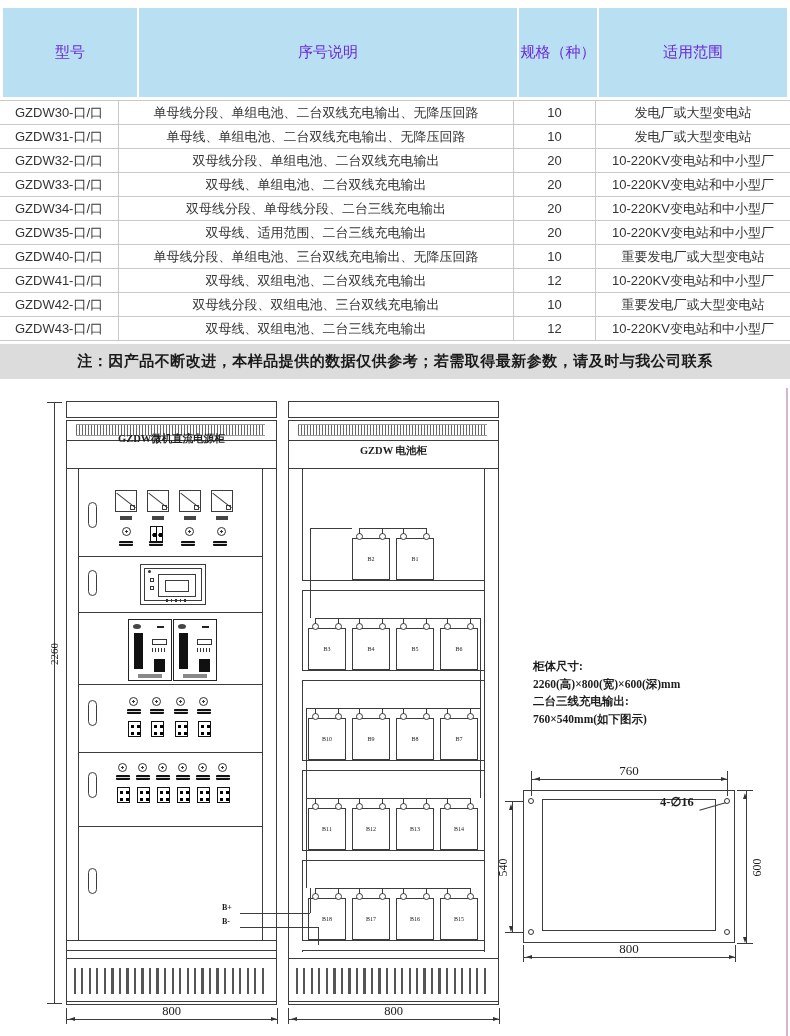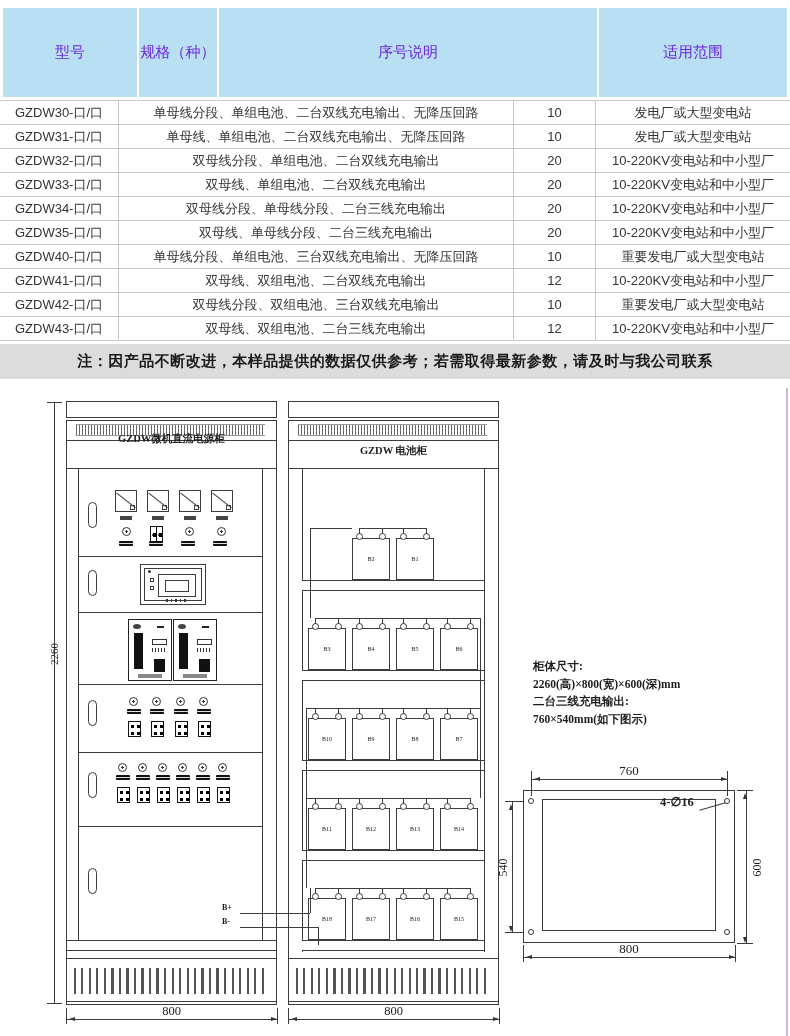--- a/index.html
+++ b/index.html
@@ -73,22 +73,22 @@
   #dim-600{left:742px;top:860px;width:30px;transform:rotate(-90deg);text-align:center;font-size:12px;}
   #dim-800B{left:605px;top:941px;width:48px;text-align:center;font-size:13px;}
   #bplus{left:222px;top:903px;font-weight:bold;font-size:8px;}
   #bminus{left:222px;top:917px;font-weight:bold;font-size:8px;}
 </style>
 </head>
 <body>
 
 <div id="thead">
     <div class="hcell" style="width: 134px;">型号</div>
+    <div class="hcell" style="width: 378px;">序号说明</div>
     <div class="hcell" style="width: 78px;">规格（种）</div>
-    <div class="hcell" style="width: 378px;">序号说明</div>
     <div class="hcell" style="width: 188px;">适用范围</div>
   </div>
 <div id="tbody">
     <div class="trow">
       <div class="tcell" style="width: 118px;">GZDW30-口/口</div>
       <div class="tcell" style="width: 395px;">单母线分段、单组电池、二台双线充电输出、无降压回路</div>
       <div class="tcell" style="width: 82px;">10</div>
       <div class="tcell" style="width: 195px;">发电厂或大型变电站</div>
     </div>
     <div class="trow">
@@ -110,21 +110,21 @@
       <div class="tcell" style="width: 195px;">10-220KV变电站和中小型厂</div>
     </div>
     <div class="trow">
       <div class="tcell" style="width: 118px;">GZDW34-口/口</div>
       <div class="tcell" style="width: 395px;">双母线分段、单母线分段、二台三线充电输出</div>
       <div class="tcell" style="width: 82px;">20</div>
       <div class="tcell" style="width: 195px;">10-220KV变电站和中小型厂</div>
     </div>
     <div class="trow">
       <div class="tcell" style="width: 118px;">GZDW35-口/口</div>
-      <div class="tcell" style="width: 395px;">双母线、单母线分段、二台三线充电输出</div>
+      <div class="tcell" style="width: 395px;">双母线、适用范围、二台三线充电输出</div>
       <div class="tcell" style="width: 82px;">20</div>
       <div class="tcell" style="width: 195px;">10-220KV变电站和中小型厂</div>
     </div>
     <div class="trow">
       <div class="tcell" style="width: 118px;">GZDW40-口/口</div>
       <div class="tcell" style="width: 395px;">单母线分段、单组电池、三台双线充电输出、无降压回路</div>
       <div class="tcell" style="width: 82px;">10</div>
       <div class="tcell" style="width: 195px;">重要发电厂或大型变电站</div>
     </div>
     <div class="trow">

